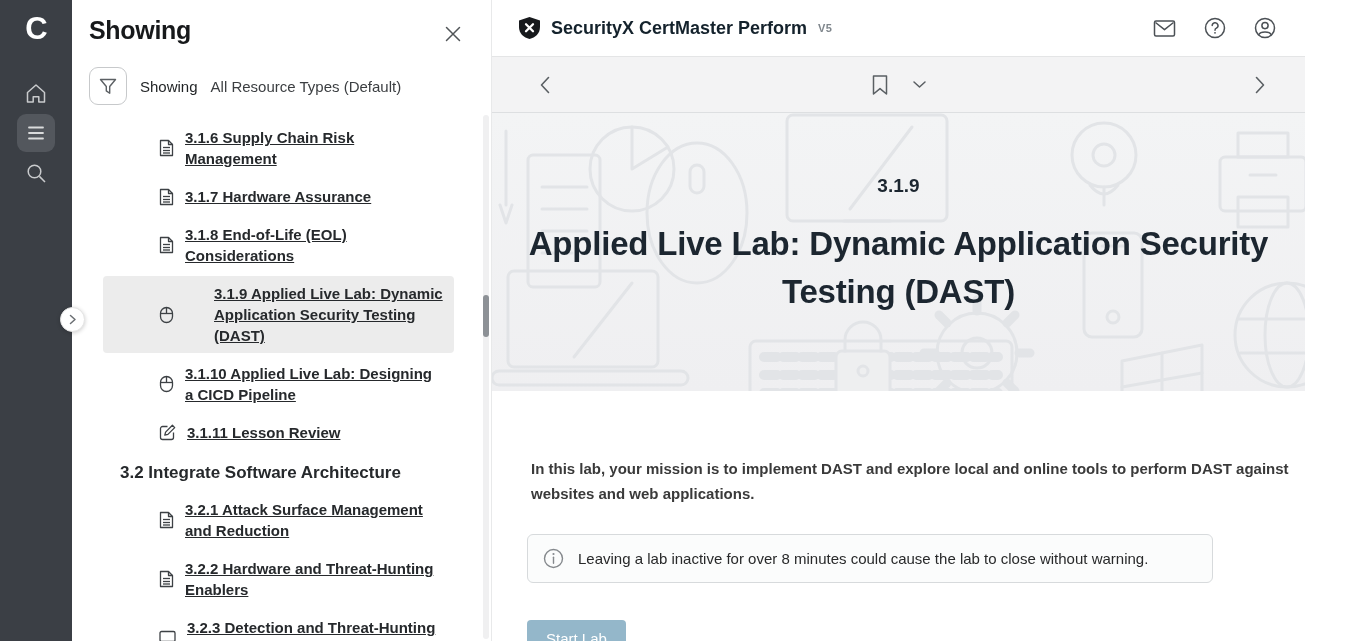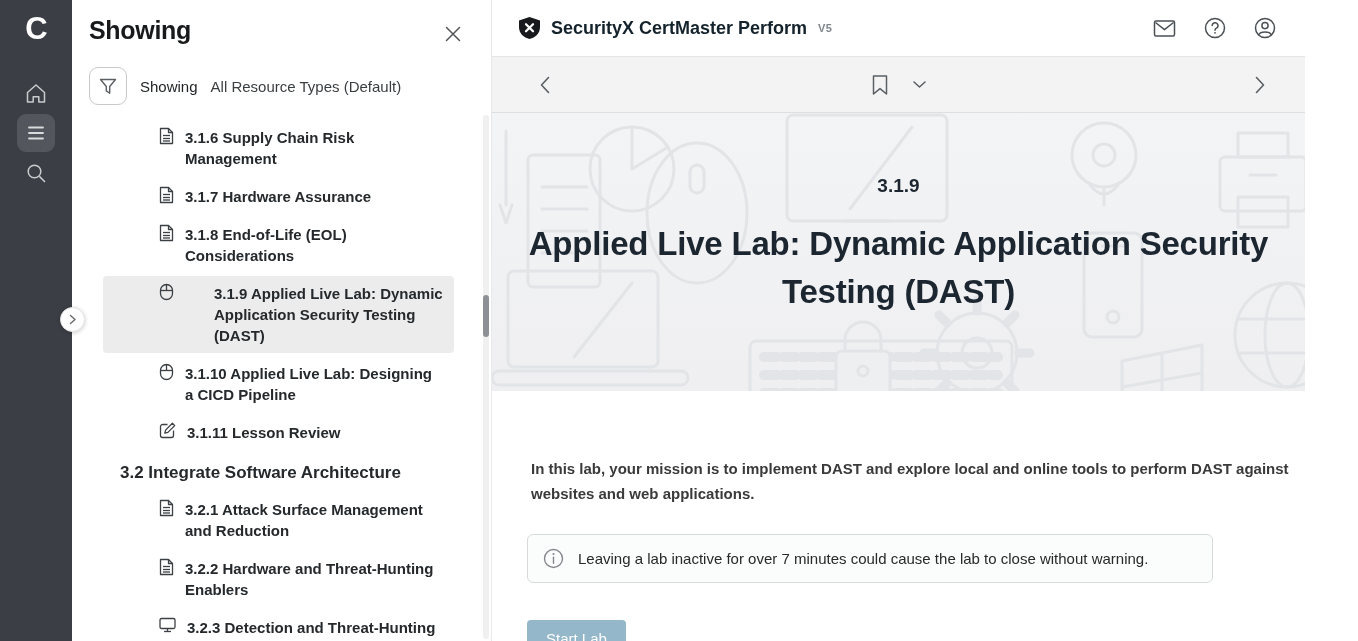--- a/index.html
+++ b/index.html
@@ -35,22 +35,22 @@
   .filter-row { display:flex; align-items:center; margin:19px 0 0 17px; }
   .filter-btn {
     width:38px; height:38px; background:#fff; border:1px solid #c7c9cb; border-radius:9px;
     display:flex; align-items:center; justify-content:center; cursor:pointer;
   }
   .showing-label { margin-left:13px; font-size:15px; font-weight:400; color:#1f2224; }
   .filter-value { margin-left:13px; font-size:15px; color:#3b3e41; }
 
   .o-list { margin:15px 0 0 31px; width:351px; }
   .o-item {
-    display:flex; gap:11px; padding:7px 8px 7px 56px;
-    border-radius:4px; margin-bottom:3px; cursor:pointer;
+    display:flex; align-items:center; gap:11px; padding:7px 8px 7px 56px;
+    border-radius:4px; margin-bottom:3px; cursor:pointer;text-decoration:underline;
   }
   .o-item.active { background:#ececec;gap:40px; }
   .o-item .o-ico { flex:0 0 auto; display:flex; }
   .o-item .o-label { font-size:15px; font-weight:600; line-height:21px; color:#26292c; max-width:250px; }
   .o-section { padding:9px 0 9px 17px; font-size:17px; font-weight:700; color:#26292c; line-height:21px; }
 
   .o-scroll {
     position:absolute; right:2px; top:115px; width:6px; height:524px;
     background:#f0f0f1; border-radius:3px;
   }
@@ -488,20 +488,20 @@
       <p class="desc">In this lab, your mission is to implement DAST and explore local and online tools to perform DAST against websites and web applications.</p>
 
       <div class="notice">
         <span>
           <svg width="21" height="21" viewBox="0 0 21 21" fill="none" stroke="#85898d" stroke-width="1.4">
             <circle cx="10.5" cy="10.5" r="9"></circle>
             <line x1="10.5" y1="9.3" x2="10.5" y2="15.2" stroke-linecap="round"></line>
             <circle cx="10.5" cy="6" r="1.1" fill="#85898d" stroke="none"></circle>
           </svg>
         </span>
-        <span>Leaving a lab inactive for over 7 minutes could cause the lab to close without warning.</span>
+        <span>Leaving a lab inactive for over 8 minutes could cause the lab to close without warning.</span>
       </div>
 
       <button class="start-lab">Start Lab</button>
     </div>
 
   </main>
 </div>
 
 </body></html>

